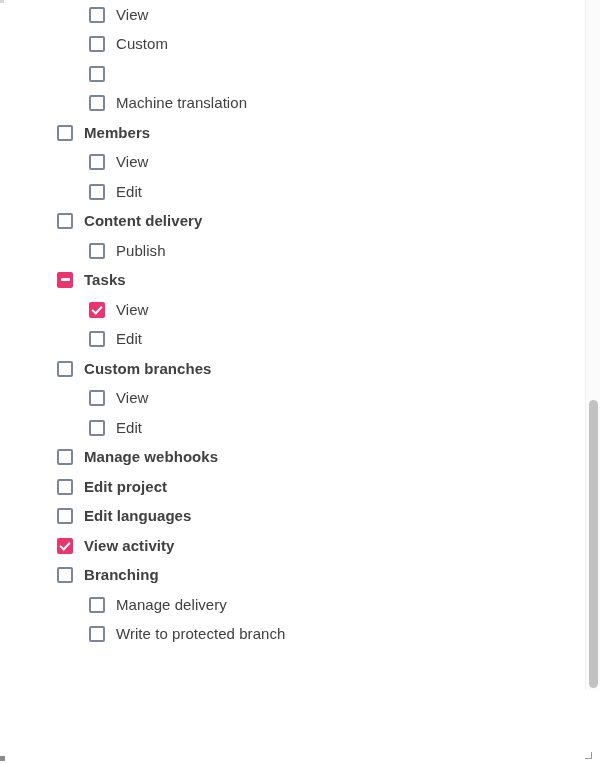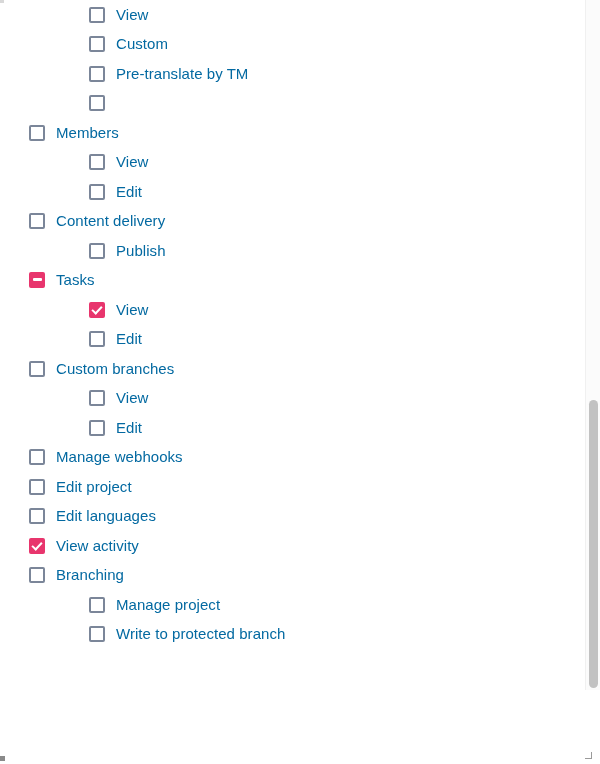--- a/index.html
+++ b/index.html
@@ -45,21 +45,21 @@
   }
 
   .perm-row {
     display: flex;
     align-items: center;
     height: 29.5px;
     padding: 0;
     margin: 0;
     box-sizing: border-box;
   }
-  .perm-row.lvl-0 { padding-left: 29px; }
+  .perm-row.lvl-0 { padding-left: 57px; font-weight: bold; }
   .perm-row.lvl-1 { padding-left: 89px; }
 
   .cbox {
     position: relative;
     width: 16px;
     height: 16px;
     flex: 0 0 16px;
     box-sizing: border-box;
     border-radius: 2px;
     background: #ffffff;
@@ -90,21 +90,21 @@
     width: 9px;
     height: 2.4px;
     background: #ffffff;
     border-radius: 1px;
   }
 
   .perm-label {
     margin-left: 11px;
     font-size: 15px;
     line-height: 18px;
-    color: #0369a1;
+    color: #404040;
     white-space: nowrap;
     letter-spacing: 0.05px;
   }
 
   
   .scrollbar-track {
     position: absolute;
     right: 0px;
     top: 0;
     width: 15px;
@@ -175,24 +175,24 @@
         <li class="perm-row lvl-1">
           <span class="cbox"></span>
           <span class="perm-label">View</span>
         </li>
         <li class="perm-row lvl-1">
           <span class="cbox"></span>
           <span class="perm-label">Custom</span>
         </li>
         <li class="perm-row lvl-1">
           <span class="cbox"></span>
-          <span class="perm-label">Pre-translate by TM</span>
-        </li>
-        <li class="perm-row lvl-1">
-          <span class="cbox"></span>
+        </li>
+        <li class="perm-row lvl-1">
+          <span class="cbox"></span>
+          <span class="perm-label">Machine translation</span>
         </li>
         <li class="perm-row lvl-0">
           <span class="cbox"></span>
           <span class="perm-label">Members</span>
         </li>
         <li class="perm-row lvl-1">
           <span class="cbox"></span>
           <span class="perm-label">View</span>
         </li>
         <li class="perm-row lvl-1">
@@ -246,21 +246,21 @@
         <li class="perm-row lvl-0">
           <span class="cbox checked"></span>
           <span class="perm-label">View activity</span>
         </li>
         <li class="perm-row lvl-0">
           <span class="cbox"></span>
           <span class="perm-label">Branching</span>
         </li>
         <li class="perm-row lvl-1">
           <span class="cbox"></span>
-          <span class="perm-label">Manage project</span>
+          <span class="perm-label">Manage delivery</span>
         </li>
         <li class="perm-row lvl-1">
           <span class="cbox"></span>
           <span class="perm-label">Write to protected branch</span>
         </li>
       </ul>
   </div>
 
   <div class="scrollbar-track">
     <div class="scrollbar-thumb" style="top: 400px; height: 288px;"></div>

